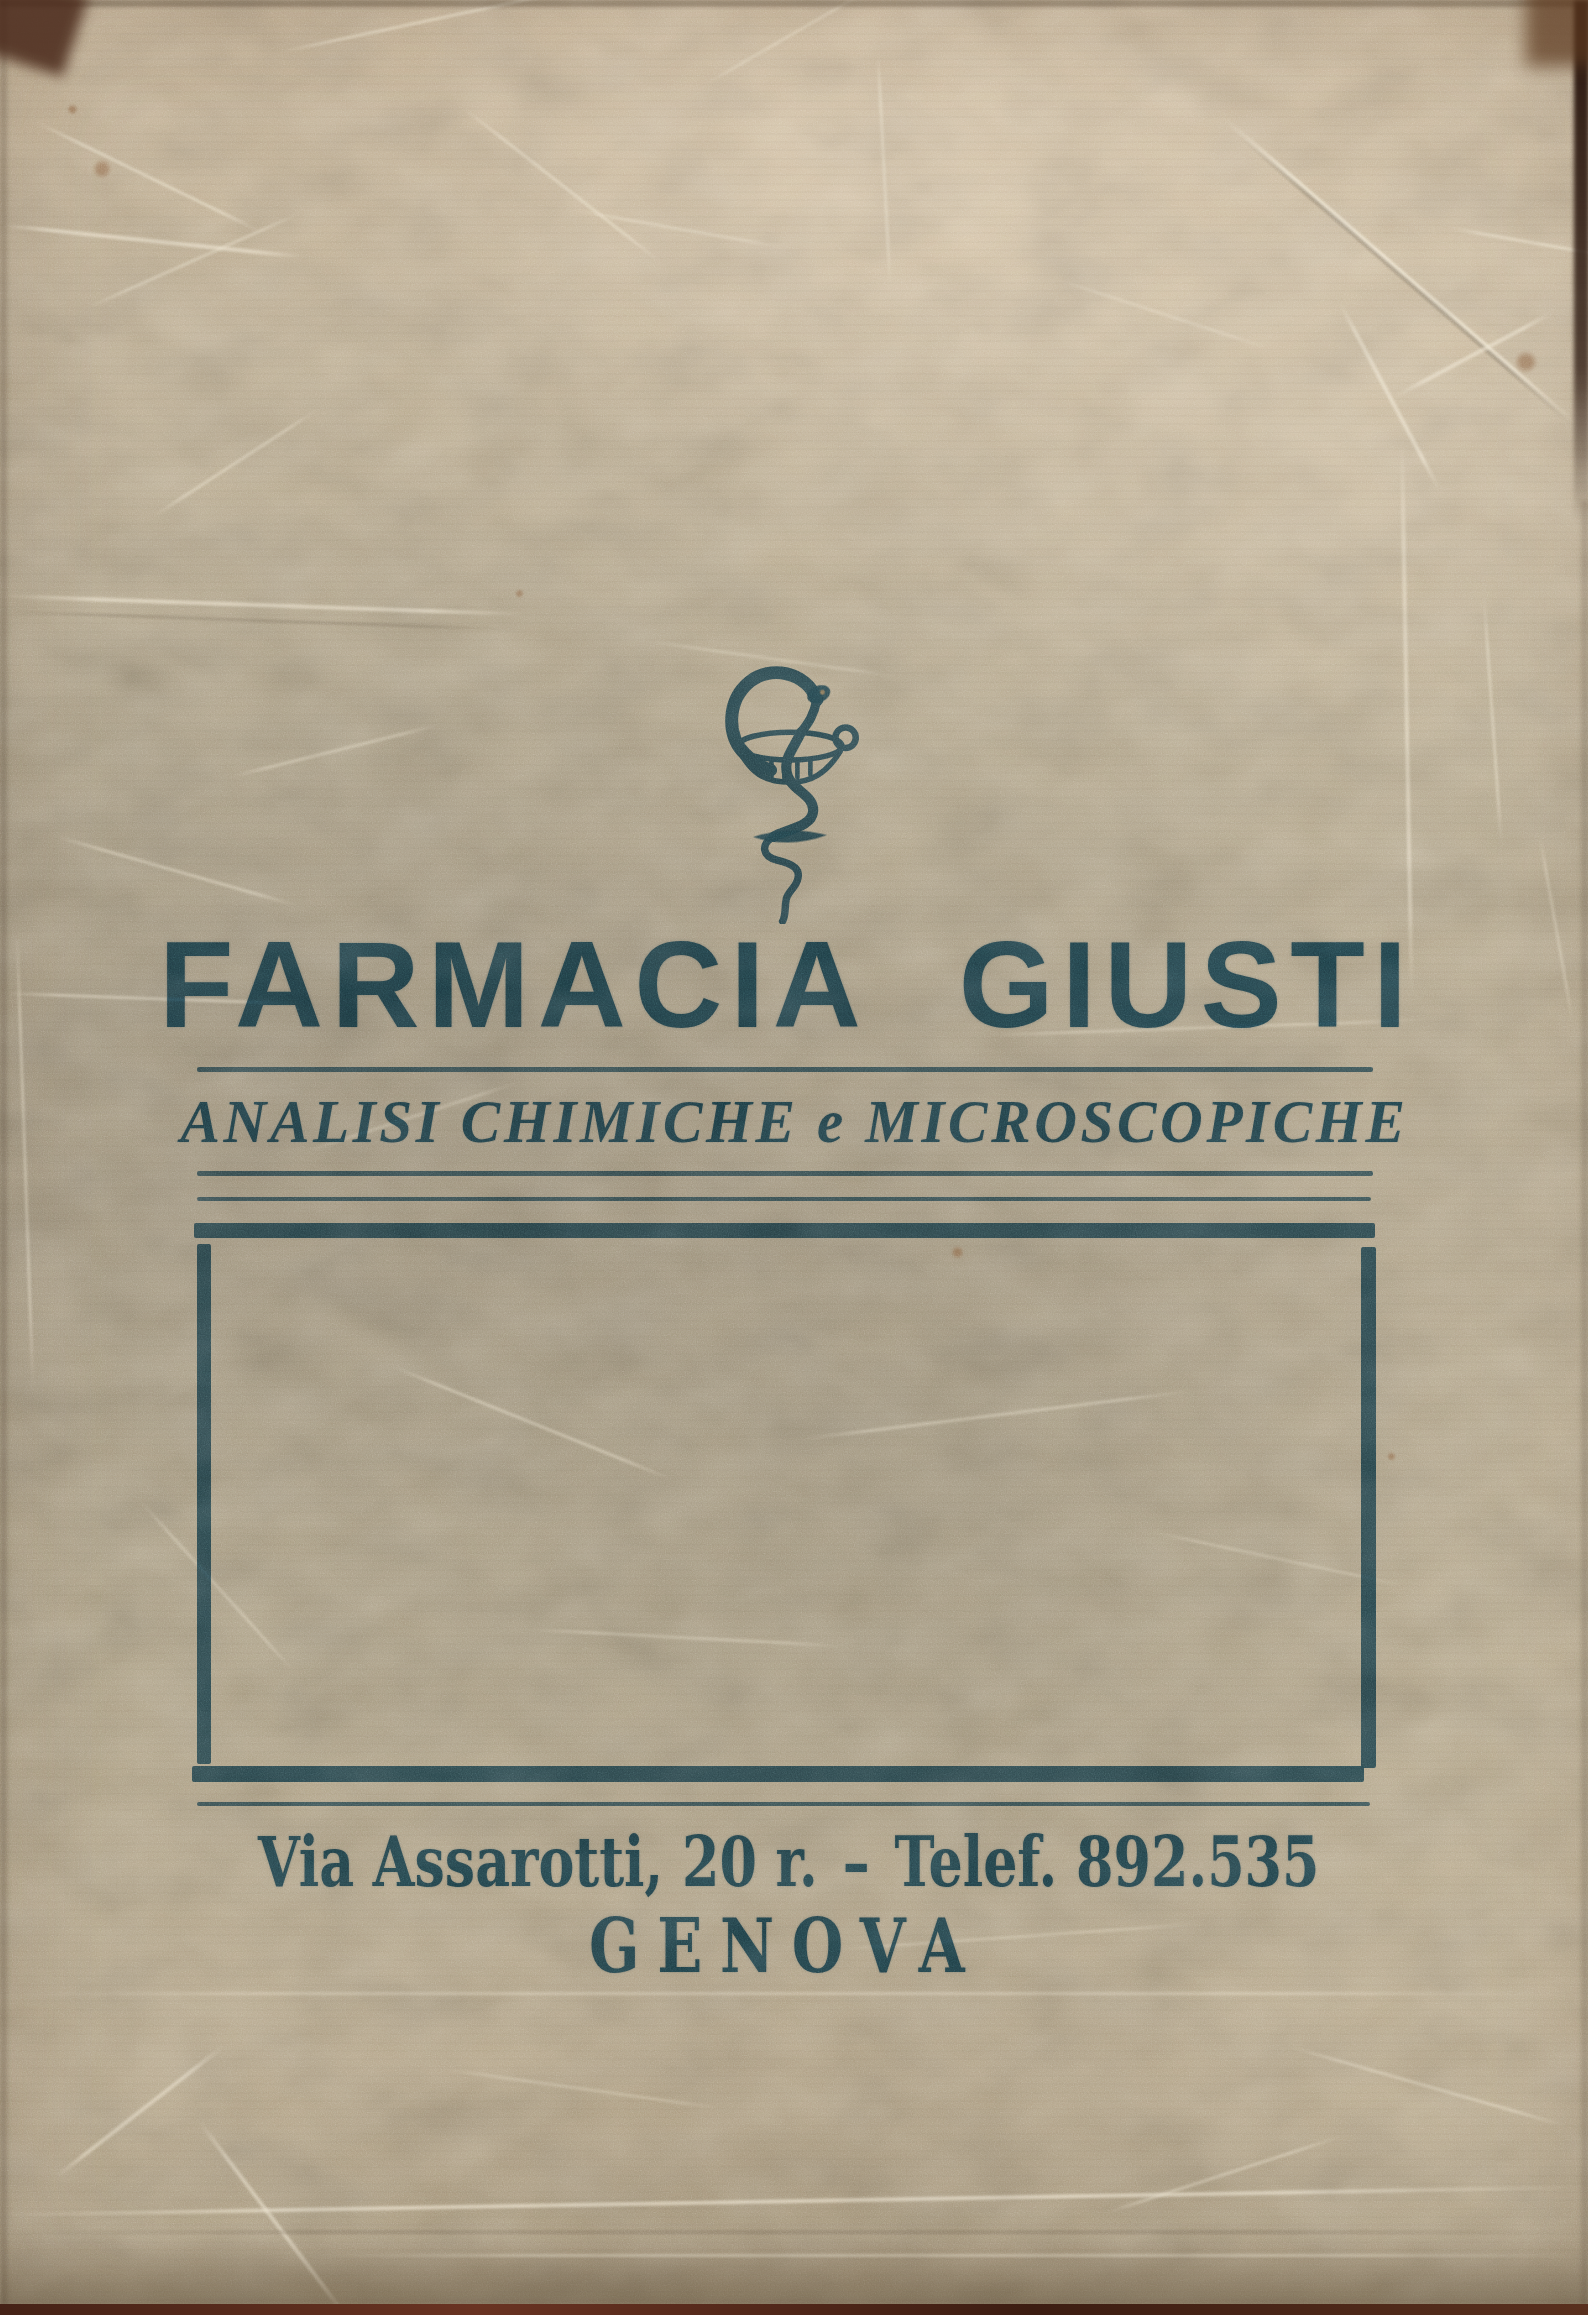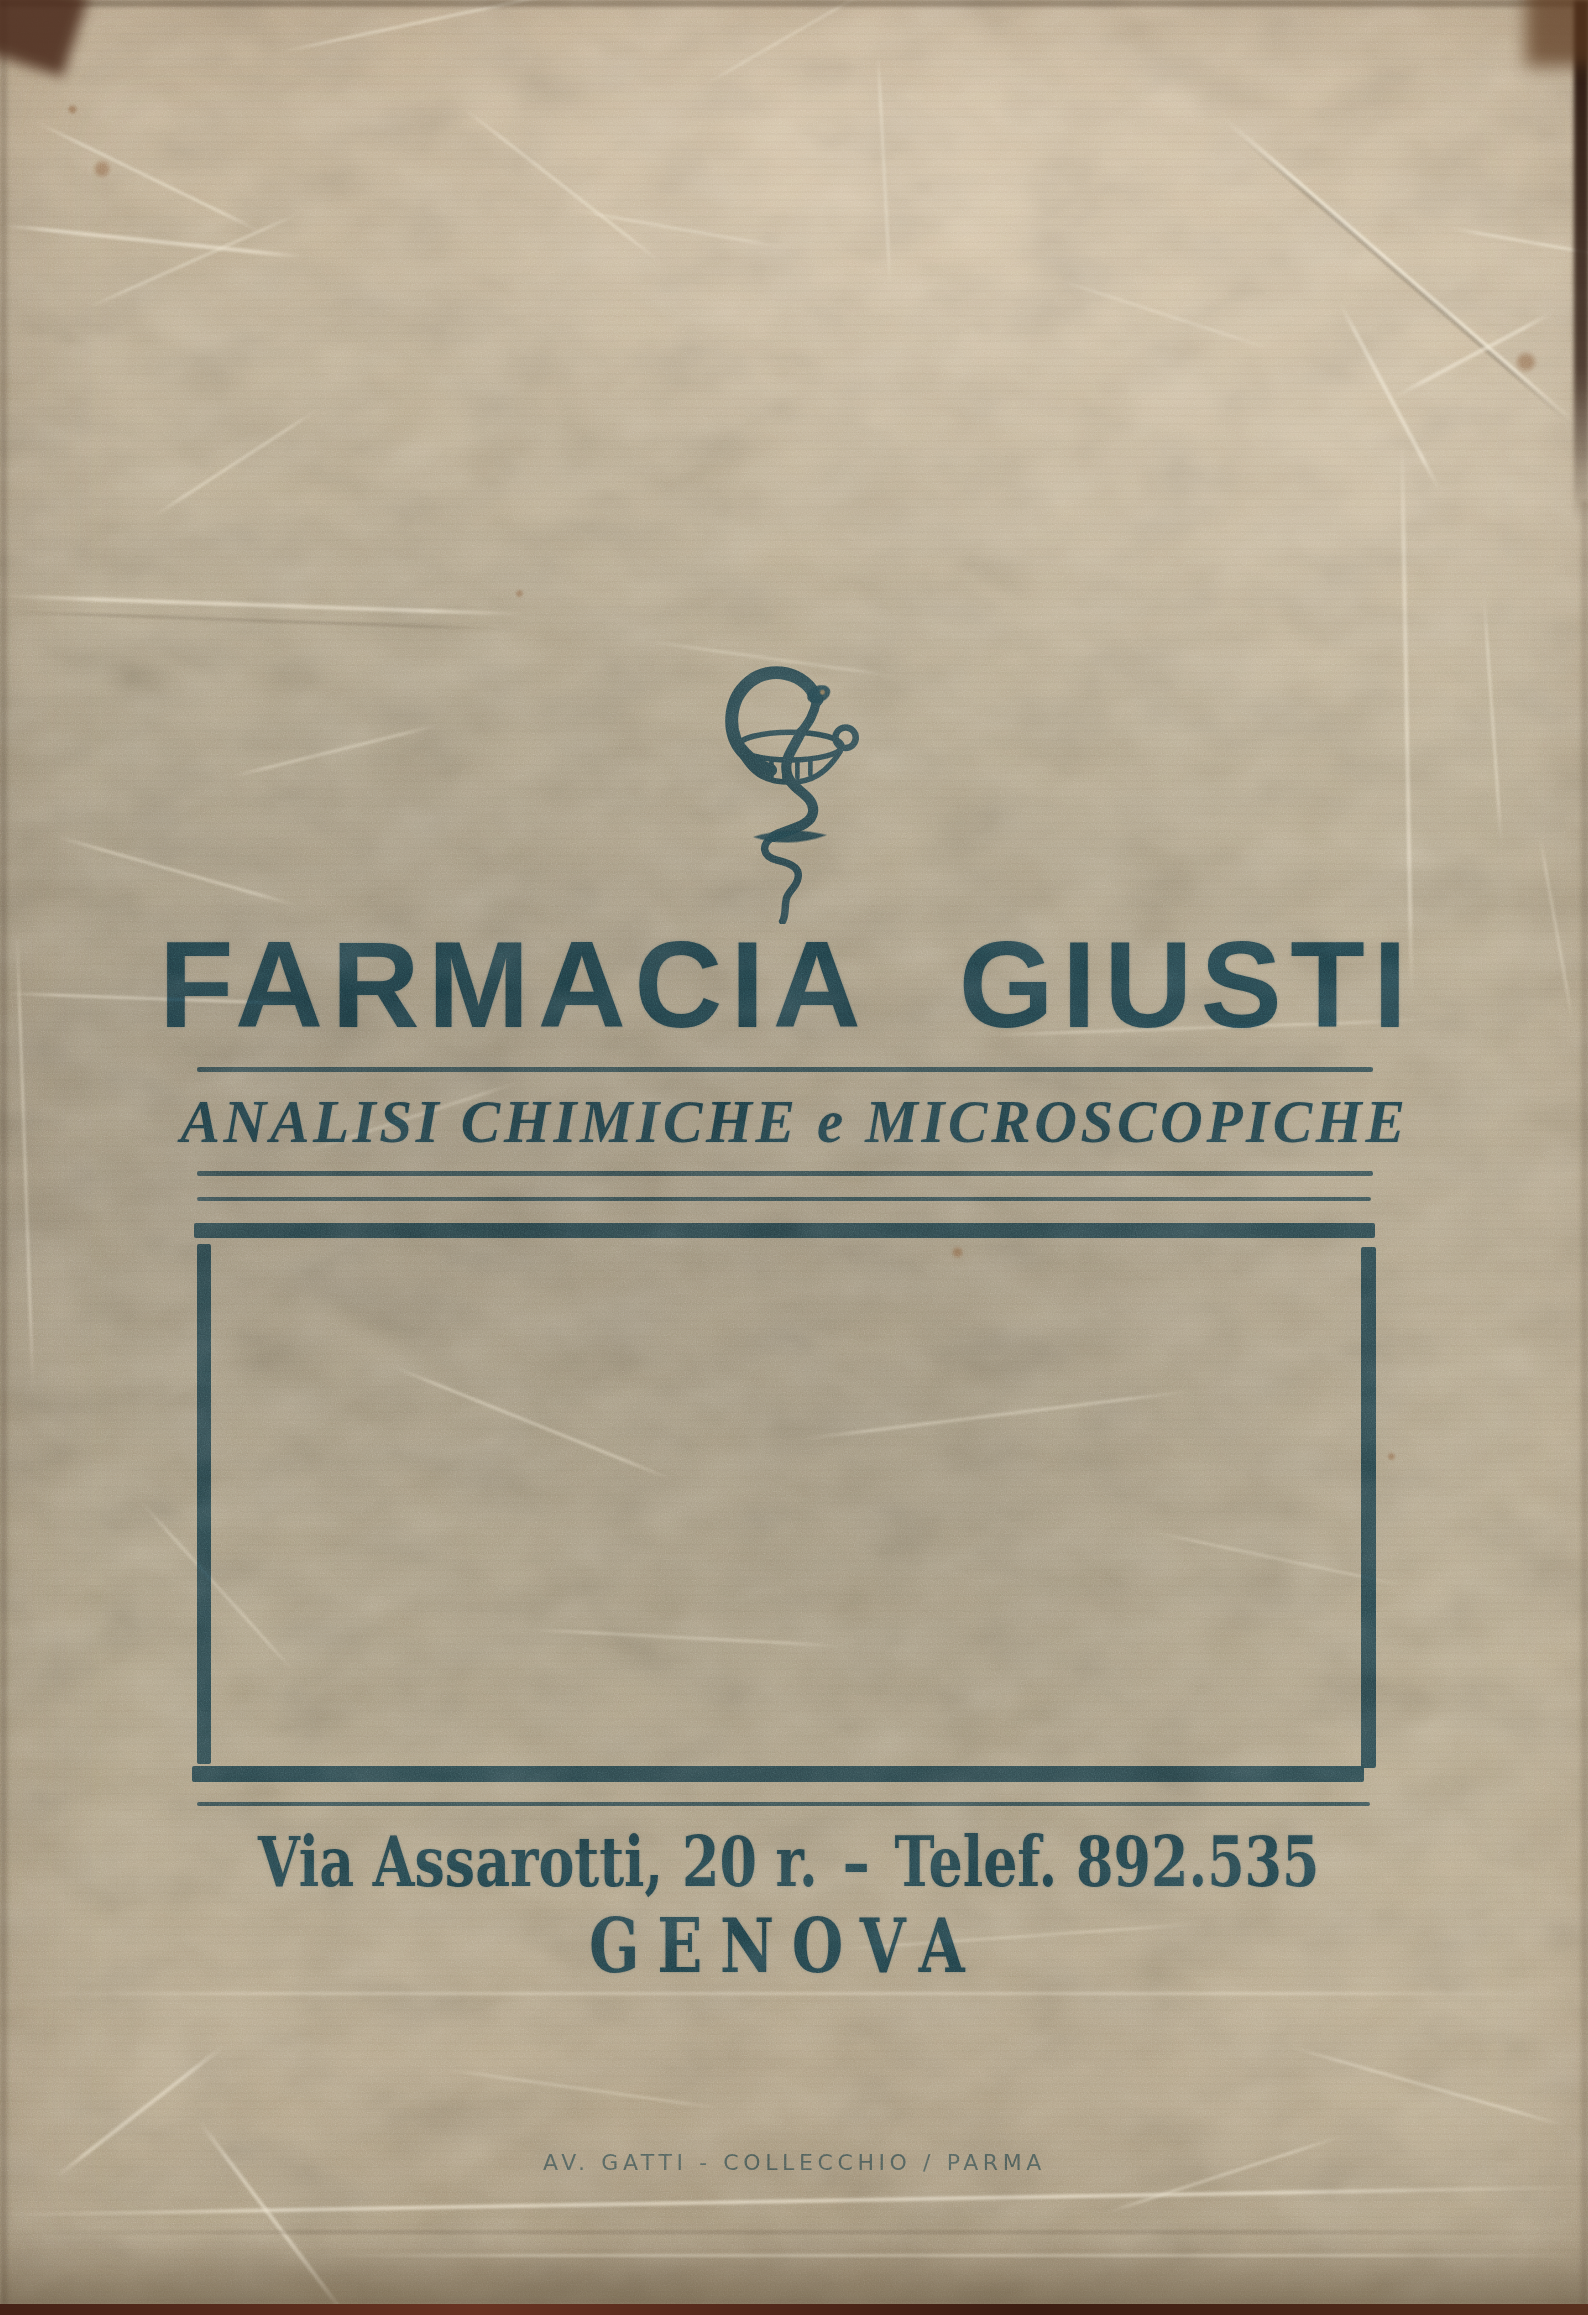--- a/index.html
+++ b/index.html
@@ -155,21 +155,20 @@
     <div class="bar" style="left:192px;top:1766px;width:1172px;height:16px;"></div>
 
     <div class="rule" style="left:197px;top:1802px;width:1173px;height:3.7px;"></div>
 
     <div class="address">
       <span>Via Assarotti, 20 r.</span><span class="dash">–</span><span>Telef. 892.535</span>
     </div>
 
     <div class="city">GENOVA</div>
 
-    <div class="printer-credit">AV. GATTI - COLLECCHIO / PARMA</div>
   </div>
 
   <svg class="grain grain-fine" width="1589" height="2315" viewBox="0 0 1713 2496">
     <filter id="gf" x="0" y="0" width="100%" height="100%">
       <feTurbulence type="fractalNoise" baseFrequency="0.75" numOctaves="2" seed="7" stitchTiles="stitch"></feTurbulence>
       <feColorMatrix type="saturate" values="0"></feColorMatrix>
     </filter>
     <rect width="1713" height="2496" filter="url(#gf)"></rect>
   </svg>
   <svg class="grain grain-blotch" width="1589" height="2315" viewBox="0 0 1713 2496">

